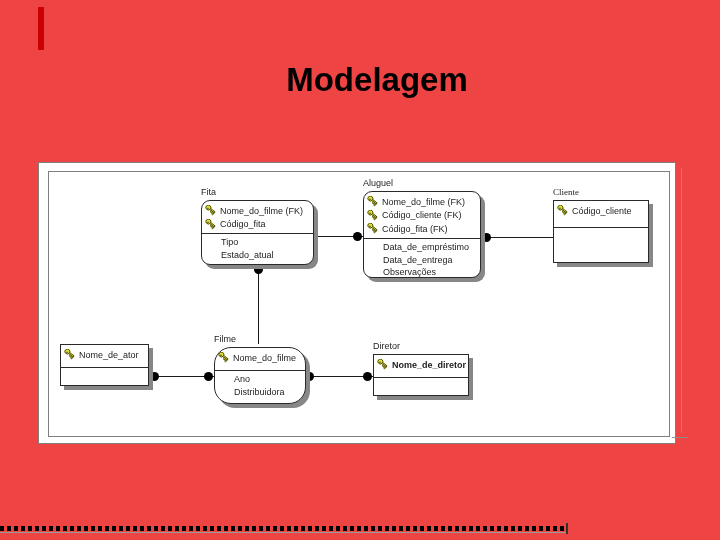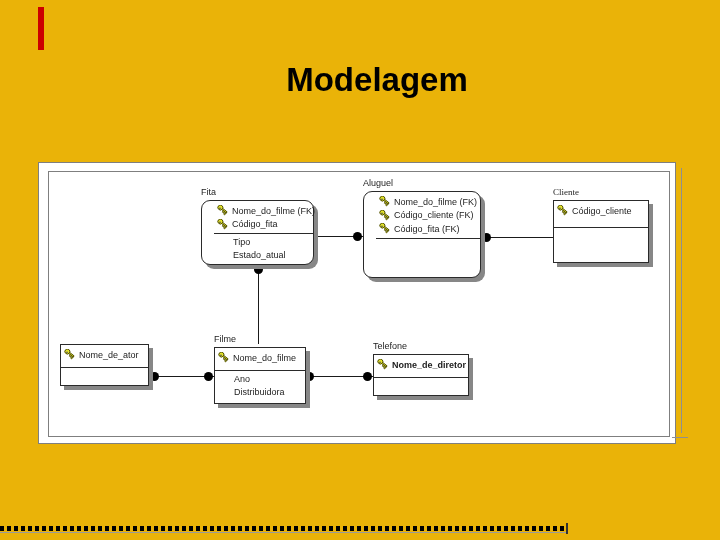--- a/index.html
+++ b/index.html
@@ -1,33 +1,33 @@
 <!DOCTYPE html>
 <html><head>
 <meta charset="utf-8">
 <style>
   html,body{margin:0;padding:0;background:#fff;}
-  .slide{position:relative;width:720px;height:540px;background:#eab308;overflow:hidden;
+  .slide{position:relative;width:720px;height:540px;background:#ef4444;overflow:hidden;
          font-family:"Liberation Sans",sans-serif;}
   .red-bar{position:absolute;left:38px;top:7px;width:6px;height:43px;background:#cc0000;}
   .title{position:absolute;left:34px;right:0;top:61px;text-align:center;
          font-size:33px;font-weight:bold;color:#000;}
   
   .frame-outer{position:absolute;left:38px;top:162px;width:636px;height:280px;
                border:1px solid #7f7f7f;background:#fff;}
   .frame-inner{position:absolute;left:48px;top:171px;width:620px;height:264px;
                border:1px solid #7f7f7f;background:#fff;}
   .frame-line-r{position:absolute;left:681px;top:168px;width:1px;height:265px;background:#8f8f8f;}
   .frame-tick-b{position:absolute;left:672px;top:437px;width:16px;height:1px;background:#8f8f8f;}
   
   #diagram{position:absolute;left:0;top:0;width:720px;height:540px;}
   .ent-label{position:absolute;font-size:9px;line-height:11px;color:#1c1c1c;white-space:nowrap;}
   .ent-box{position:absolute;background:#fff;border:1px solid #2a2a2a;
            box-shadow:4px 4px 0 #878787;display:flex;flex-direction:column;box-sizing:border-box;}
-  .ent-box.rounded{border-radius:9px;padding-left:12px;}
+  .ent-box.rounded{border-radius:9px;}
   .keys{box-sizing:border-box;padding:3px 2px 0 3px;border-bottom:1px solid #2a2a2a;flex:0 0 auto;}
   .key-row{display:flex;align-items:center;height:13.5px;}
   .key-row svg{flex:0 0 auto;margin-right:3px;}
   .key-text{font-size:9px;color:#1c1c1c;white-space:nowrap;}
   .attrs{flex:1 1 auto;padding:2px 0 0 19px;overflow:hidden;}
   .attr-row{font-size:9px;line-height:12.5px;color:#1c1c1c;white-space:nowrap;}
   .conn{position:absolute;background:#1a1a1a;}
   .dot{position:absolute;width:9px;height:9px;border-radius:50%;background:#000;}
   
   .dash-line{position:absolute;left:0;top:526px;width:567px;height:5px;
@@ -126,20 +126,25 @@
                 <circle cx="3.2" cy="3" r="2.5"></circle>
                 <rect x="5.6" y="2.3" width="5.6" height="1.5"></rect>
                 <rect x="7.6" y="3.6" width="1.3" height="1.8"></rect>
                 <rect x="9.9" y="3.6" width="1.2" height="2.6"></rect>
               </g>
               <circle cx="3" cy="3.4" r="0.8" fill="#555"></circle>
             </svg>
             <span class="key-text">Código_fita (FK)</span>
           </div>
         </div>
+        <div class="attrs">
+          <div class="attr-row">Data_de_empréstimo</div>
+          <div class="attr-row">Data_de_entrega</div>
+          <div class="attr-row">Observações</div>
+        </div>
       </div>
       <div class="ent-label" style="left: 553px; top: 187px; font-family: Liberation Serif, serif;">Cliente</div>
       <div class="ent-box" style="left: 553px; top: 200px; width: 96px; height: 63px;">
         <div class="keys" style="height: 27px;">
           <div class="key-row">
             <svg width="12" height="11" viewBox="0 0 12 11">
               <g stroke="#4a4a00" stroke-width="0.9" fill="#e3e32a" transform="rotate(38 4 3)">
                 <circle cx="3.2" cy="3" r="2.5"></circle>
                 <rect x="5.6" y="2.3" width="5.6" height="1.5"></rect>
                 <rect x="7.6" y="3.6" width="1.3" height="1.8"></rect>
@@ -163,41 +168,41 @@
                 <rect x="9.9" y="3.6" width="1.2" height="2.6"></rect>
               </g>
               <circle cx="3" cy="3.4" r="0.8" fill="#555"></circle>
             </svg>
             <span class="key-text">Nome_de_ator</span>
           </div>
         </div>
         <div class="attrs"></div>
       </div>
       <div class="ent-label" style="left: 214px; top: 334px;">Filme</div>
-      <div class="ent-box" style="left: 214px; top: 347px; width: 92px; height: 57px;">
+      <div class="ent-box" style="left: 214px; top: 347px; width: 92px; height: 57px; border-radius: 17px;">
         <div class="keys" style="height: 23px;">
           <div class="key-row">
             <svg width="12" height="11" viewBox="0 0 12 11">
               <g stroke="#4a4a00" stroke-width="0.9" fill="#e3e32a" transform="rotate(38 4 3)">
                 <circle cx="3.2" cy="3" r="2.5"></circle>
                 <rect x="5.6" y="2.3" width="5.6" height="1.5"></rect>
                 <rect x="7.6" y="3.6" width="1.3" height="1.8"></rect>
                 <rect x="9.9" y="3.6" width="1.2" height="2.6"></rect>
               </g>
               <circle cx="3" cy="3.4" r="0.8" fill="#555"></circle>
             </svg>
             <span class="key-text">Nome_do_filme</span>
           </div>
         </div>
         <div class="attrs">
           <div class="attr-row">Ano</div>
           <div class="attr-row">Distribuidora</div>
         </div>
       </div>
-      <div class="ent-label" style="left: 373px; top: 341px;">Telefone</div>
+      <div class="ent-label" style="left: 373px; top: 341px;">Diretor</div>
       <div class="ent-box" style="left: 373px; top: 354px; width: 96px; height: 42px; font-weight: bold;">
         <div class="keys" style="height: 23px;">
           <div class="key-row">
             <svg width="12" height="11" viewBox="0 0 12 11">
               <g stroke="#4a4a00" stroke-width="0.9" fill="#e3e32a" transform="rotate(38 4 3)">
                 <circle cx="3.2" cy="3" r="2.5"></circle>
                 <rect x="5.6" y="2.3" width="5.6" height="1.5"></rect>
                 <rect x="7.6" y="3.6" width="1.3" height="1.8"></rect>
                 <rect x="9.9" y="3.6" width="1.2" height="2.6"></rect>
               </g>

